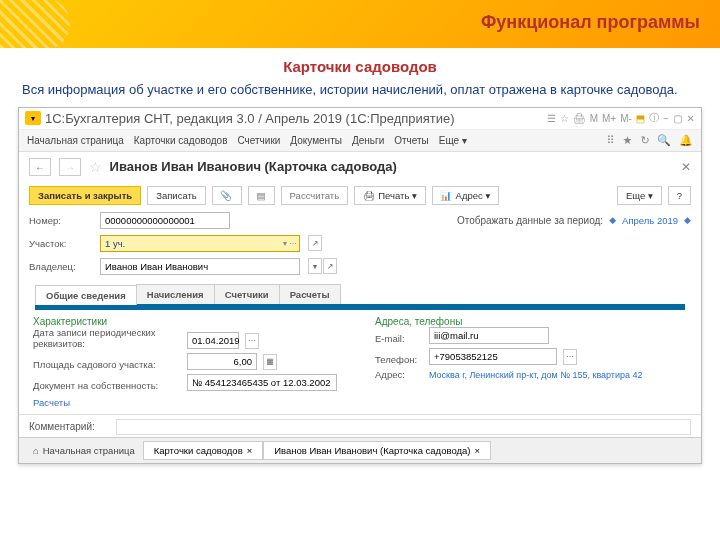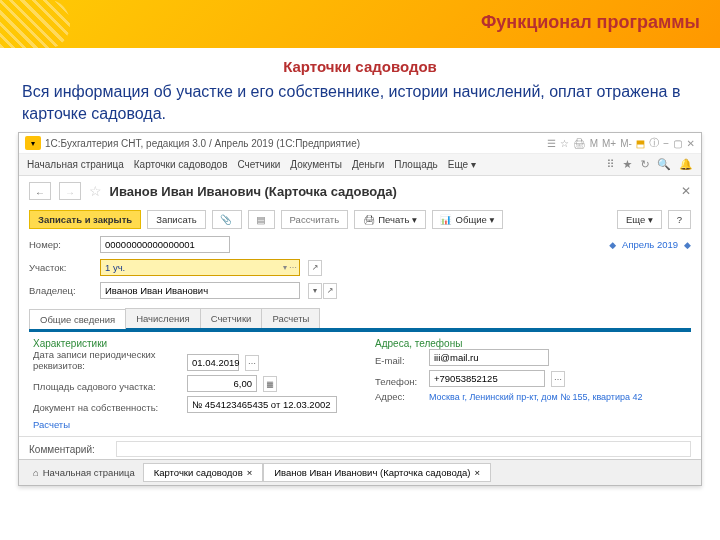--- a/index.html
+++ b/index.html
@@ -2,25 +2,25 @@
 <html><head>
 <meta charset="utf-8">
 <style>
   * { box-sizing: border-box; margin: 0; padding: 0; }
   body { width: 720px; height: 540px; font-family: Arial, sans-serif; font-size: 11px; background: #fff; overflow: hidden; }
   .header-strip { height: 48px; background: linear-gradient(135deg, #ffcb05 0%, #ff9800 100%); position: relative; }
   .header-strip::before { content:""; position:absolute; left:0; top:0; width:70px; height:48px; background:
     repeating-linear-gradient(45deg, rgba(255,255,255,.35) 0 3px, transparent 3px 8px); border-radius:0 60% 60% 0/0 100% 100% 0;}
   .slide-title { position:absolute; right:20px; top:12px; color:#b73030; font-size:18px; font-weight:bold; }
   .sub-title { text-align:center; color:#b73030; font-size:15px; font-weight:bold; margin:10px 0 6px;}
-  .desc { color:#1a3a8a; font-size:16px; padding:0 22px 8px; line-height:1.35;}
+  .desc { color:#1a3a8a; font-size:13px; padding:0 22px 8px; line-height:1.35;}
   .app-window { margin:0 18px; border:1px solid #bbb; background:#fff; box-shadow:0 2px 4px rgba(0,0,0,.15); font-size:10px;}
   .titlebar { background:#fff; padding:3px 6px; display:flex; align-items:center; gap:4px; border-bottom:1px solid #eee;}
   .yellow-btn { width:16px; height:14px; background:#ffc107; border-radius:2px; display:flex; align-items:center; justify-content:center; font-size:8px;}
-  .titlebar-text { color:#555; font-size:10px; flex:1;}
+  .titlebar-text { color:#555; font-size:13px; flex:1;}
   .title-icons { display:flex; gap:4px; align-items:center;}
   .title-icons span { color:#999; font-size:10px;}
   .navbar { background:#f5f5f5; border-bottom:1px solid #ddd; padding:4px 8px; display:flex; align-items:center; gap:10px;}
   .navbar a { color:#444; text-decoration:none; font-size:10px;}
   .navbar-right { margin-left:auto; display:flex; gap:8px; align-items:center;}
   .navbar-right span { color:#888; font-size:11px;}
   .card-head { padding:6px 10px; display:flex; align-items:center; gap:8px;}
   .arrow-btn { border:1px solid #ccc; width:22px; height:18px; display:flex; align-items:center; justify-content:center; background:#fff; color:#666; font-size:10px;}
   .star { color:#ccc; font-size:14px;}
   .card-title-text { font-size:13px; font-weight:bold; color:#333;}
@@ -31,21 +31,21 @@
   .btn.dim { color:#777;}
   .form-row { display:flex; align-items:center; padding:3px 10px; gap:6px;}
   .label { width:65px; color:#555; font-size:9.5px;}
   .input { border:1px solid #bbb; background:#fff; padding:2px 4px; font-size:9.5px; min-height:16px; display:flex; align-items:center;}
   .input.num { width:130px;}
   .input.plot { width:200px; background:#fff3b0; border-color:#d4a000; color:#1a3a8a; position:relative;}
   .input.plot .drop { position:absolute; right:2px; display:flex; gap:2px;}
   .input.owner { width:200px;}
   .period-block { display:flex; align-items:center; gap:6px; margin-left:auto;}
   .link { color:#2b6dd8; font-size:9.5px;}
-  .tabs { display:flex; border-bottom:4px solid #0369a1; margin:6px 10px 0;}
+  .tabs { display:flex; border-bottom:6px solid #0369a1; margin:6px 16px 0;font-weight:bold;}
   .tab { padding:4px 10px; font-size:9.5px; color:#555; border:1px solid #ccc; border-bottom:none; background:#f2f2f2; margin-right:-1px;}
   .tab.active { background:#fff; position:relative; top:1px;}
   .tab-content { padding:6px 14px;}
   .subhead { color:#2e8b3a; font-size:10px; }
   .subhead.addr { color:#2e8b3a;}
   .two-col { display:flex; gap:30px;}
   .col { flex:1;}
   .detail-row { display:flex; align-items:flex-end; margin-bottom:4px; gap:4px;}
   .detail-label { width:150px; color:#555; font-size:9.5px;}
   .small-input { border:1px solid #bbb; padding:2px 4px; font-size:9.5px; min-height:16px;}
@@ -87,21 +87,21 @@
       <span>✕</span>
     </div>
   </div>
 
   <div class="navbar">
     <a>Начальная страница</a>
     <a>Карточки садоводов</a>
     <a>Счетчики</a>
     <a>Документы</a>
     <a>Деньги</a>
-    <a>Площадь</a>
+    <a>Отчеты</a>
     <a>Еще ▾</a>
     <div class="navbar-right">
       <span>⠿</span>
       <span>★</span>
       <span>↻</span>
       <span>🔍</span>
       <span>🔔</span>
     </div>
   </div>
 
@@ -118,31 +118,32 @@
     <div class="btn">Записать</div>
     <div class="btn" style="color:#3a7;">📎</div>
     <div class="btn dim">▤</div>
     <div class="btn dim">Рассчитать</div>
     <div class="btn">
         <span>🖨</span>
         <span>Печать ▾</span>
       </div>
     <div class="btn">
         <span>📊</span>
-        <span>Общие ▾</span>
+        <span>Адрес ▾</span>
       </div>
     <div class="sep"></div>
     <div class="btn">Еще ▾</div>
     <div class="btn">?</div>
   </div>
 
   <div class="form-row">
     <span class="label">Номер:</span>
     <div class="input num">00000000000000001</div>
     <div class="period-block">
+      <span style="color:#555">Отображать данные за период:</span>
       <span class="diamond">◆</span>
       <span class="link">Апрель 2019</span>
       <span class="diamond">◆</span>
     </div>
   </div>
 
   <div class="form-row">
     <span class="label">Участок:</span>
     <div class="input plot">
       <span>1 уч.</span>
@@ -197,21 +198,21 @@
         <a class="history-link">Расчеты</a>
       </div>
       <div class="col">
         <div class="subhead addr">Адреса, телефоны</div>
         <div class="detail-row">
           <span class="detail-label" style="width:50px">E-mail:</span>
           <div class="small-input" style="width:120px">iii@mail.ru</div>
         </div>
         <div class="detail-row">
           <span class="detail-label" style="width:50px">Телефон:</span>
-          <div class="small-input" style="width:116px">+79053852125</div>
+          <div class="small-input" style="width:128px">+79053852125</div>
           <div class="drop-ctrl">
               <span>⋯</span>
             </div>
         </div>
         <div class="detail-row">
           <span class="detail-label" style="width:50px">Адрес:</span>
           <span class="link" style="font-size:9px">Москва г, Ленинский пр-кт, дом № 155, квартира 42</span>
         </div>
       </div>
     </div>

